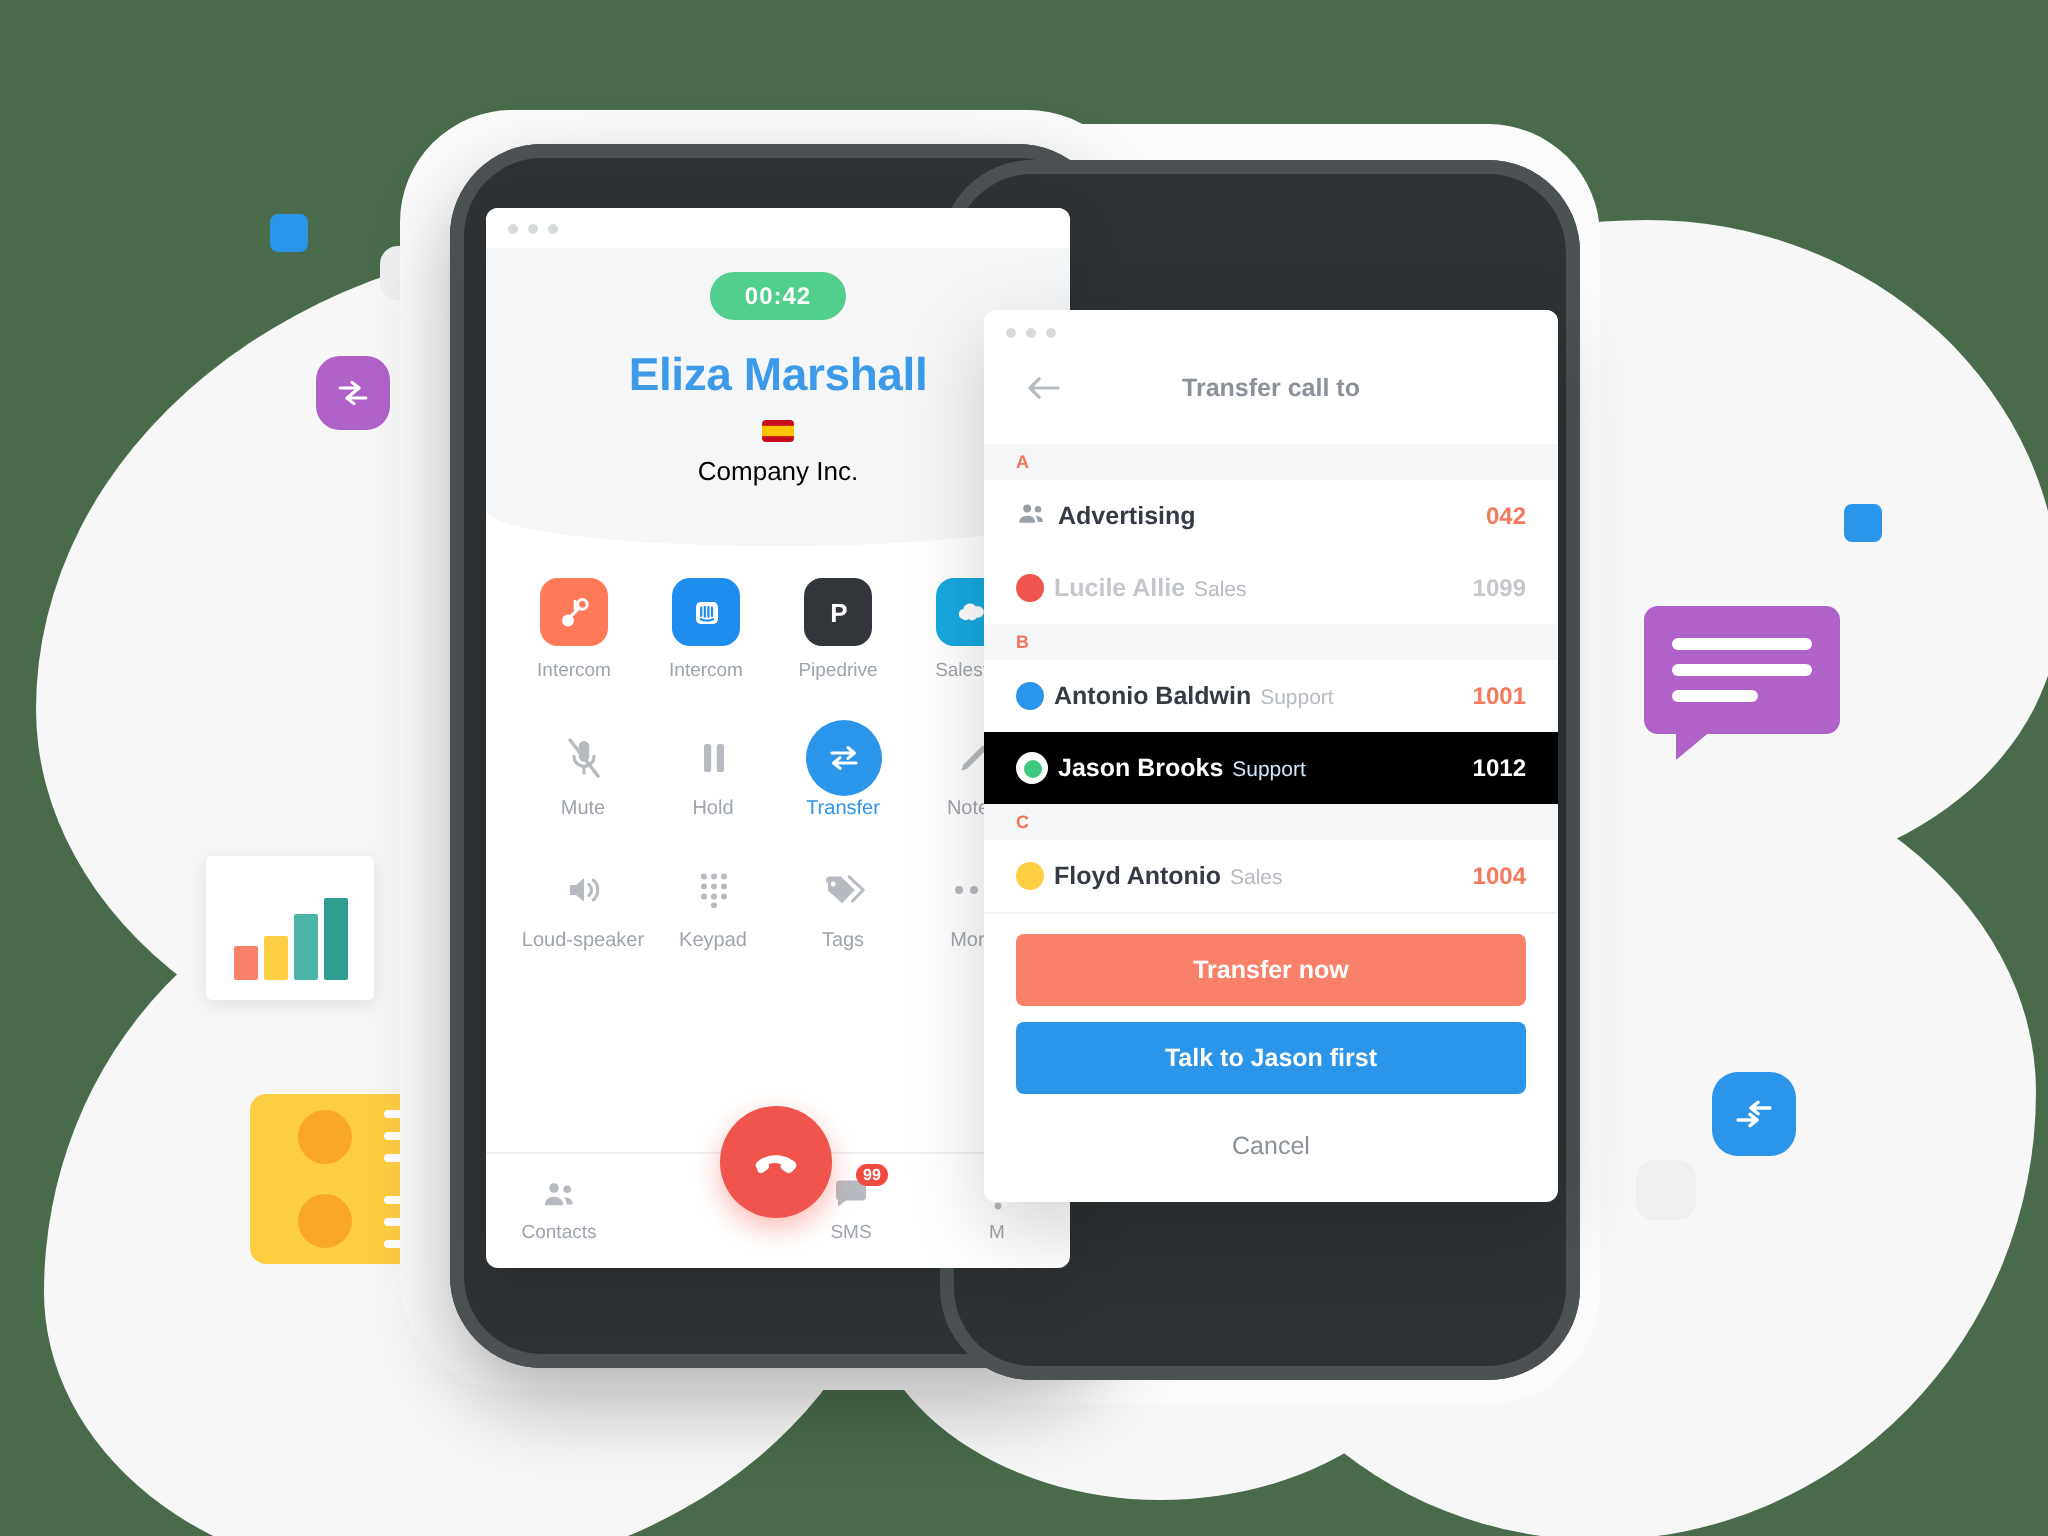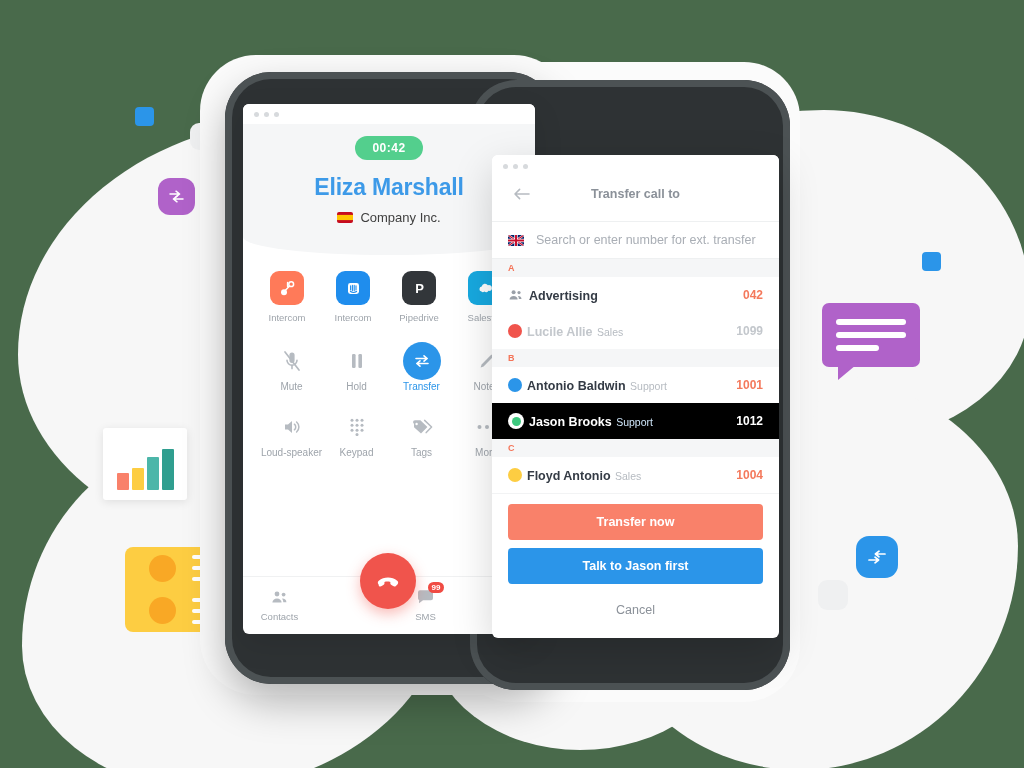--- a/index.html
+++ b/index.html
@@ -62,22 +62,22 @@
         background:#fff;border-radius:6px;overflow:hidden;
         box-shadow:0 10px 30px rgba(0,0,0,.10);display:flex;flex-direction:column;margin-top:16px;}
   .titlebar{height:20px;display:flex;align-items:center;gap:5px;padding-left:11px;flex:none;background:#fff;}
   .titlebar .d{width:5px;height:5px;border-radius:50%;background:#d7dadd;}
 
   .callhead{background:#f5f6f7;padding:12px 0 30px;text-align:center;flex:none;
         border-radius:0 0 50% 50%/0 0 18px 18px;}
   .timer{display:inline-block;background:#53cf8d;color:#fff;font-size:12px;font-weight:bold;
         letter-spacing:.5px;padding:5px 17px;border-radius:12px;}
   .callname{color:#3d9ae8;font-size:23px;font-weight:bold;margin-top:14px;letter-spacing:-.2px;}
-  .callco{margin-top:9px;font-size:13px;color:#404040;display:flex;align-items:center;
-        justify-content:center;gap:7px;}
+  .callco{margin-top:9px;font-size:13px;color:#000000;display:flex;align-items:center;
+        justify-content:center;gap:7px;flex-direction:column;}
 
   .integrations{display:flex;padding:16px 10px 10px 22px;gap:22px;flex:none;}
   .intg{width:44px;text-align:center;flex:none;}
   .intg .ic{width:34px;height:34px;border-radius:9px;margin:0 auto;display:flex;
         align-items:center;justify-content:center;}
   .intg .nm{font-size:9.5px;color:#9ea4ab;margin-top:7px;white-space:nowrap;overflow:hidden;}
 
   .viaRow{border-top:1px solid #f0f1f2;margin-top:6px;padding:16px 0;text-align:center;
         font-size:12px;color:#9ea4ab;display:flex;align-items:center;justify-content:center;gap:7px;flex:none;}
   .viaRow b{color:#808890;font-weight:normal;}
@@ -416,30 +416,20 @@
 
     <div class="p-head">
       <span class="back">
         <svg width="20" height="14" viewBox="0 0 20 14">
             <path d="M17 7H3M7.6 2.4 3 7l4.6 4.6" stroke="#b6bbc1" stroke-width="1.6" fill="none" stroke-linecap="round" stroke-linejoin="round"></path>
           </svg>
       </span>
       <span class="p-title">Transfer call to</span>
     </div>
 
-    <div class="p-search">
-      <svg class="flag" viewBox="0 0 16 11">
-        <rect width="16" height="11" fill="#012169"></rect>
-        <path d="M0 0 16 11M16 0 0 11" stroke="#fff" stroke-width="2.2"></path>
-        <path d="M0 0 16 11M16 0 0 11" stroke="#c8102e" stroke-width="1.2"></path>
-        <path d="M8 0v11M0 5.5h16" stroke="#fff" stroke-width="3.4"></path>
-        <path d="M8 0v11M0 5.5h16" stroke="#c8102e" stroke-width="2"></path>
-      </svg>
-      <span class="ph">Search or enter number for ext. transfer</span>
-    </div>
 
     <div>
       <div class="alpha">A</div>
       <div class="row">
         <span class="av" style="background:transparent;width:16px;height:16px;">
           <svg width="16" height="12" viewBox="0 0 16 12">
               <g fill="#9aa0a8">
                 <circle cx="5.6" cy="3.2" r="2"></circle>
                 <circle cx="11" cy="3.6" r="1.6"></circle>
                 <path d="M1.6 10.4c0-2.2 1.7-3.5 4-3.5s4 1.3 4 3.5z"></path>

